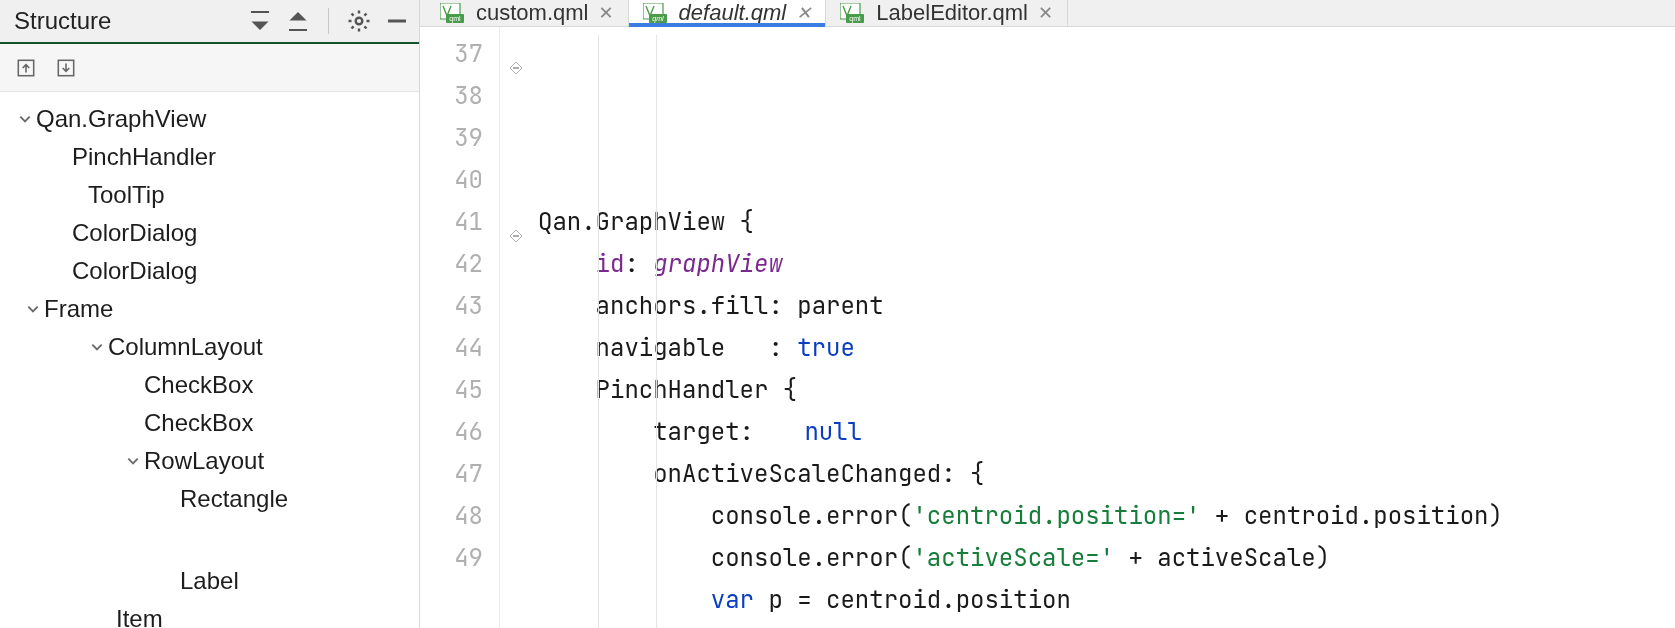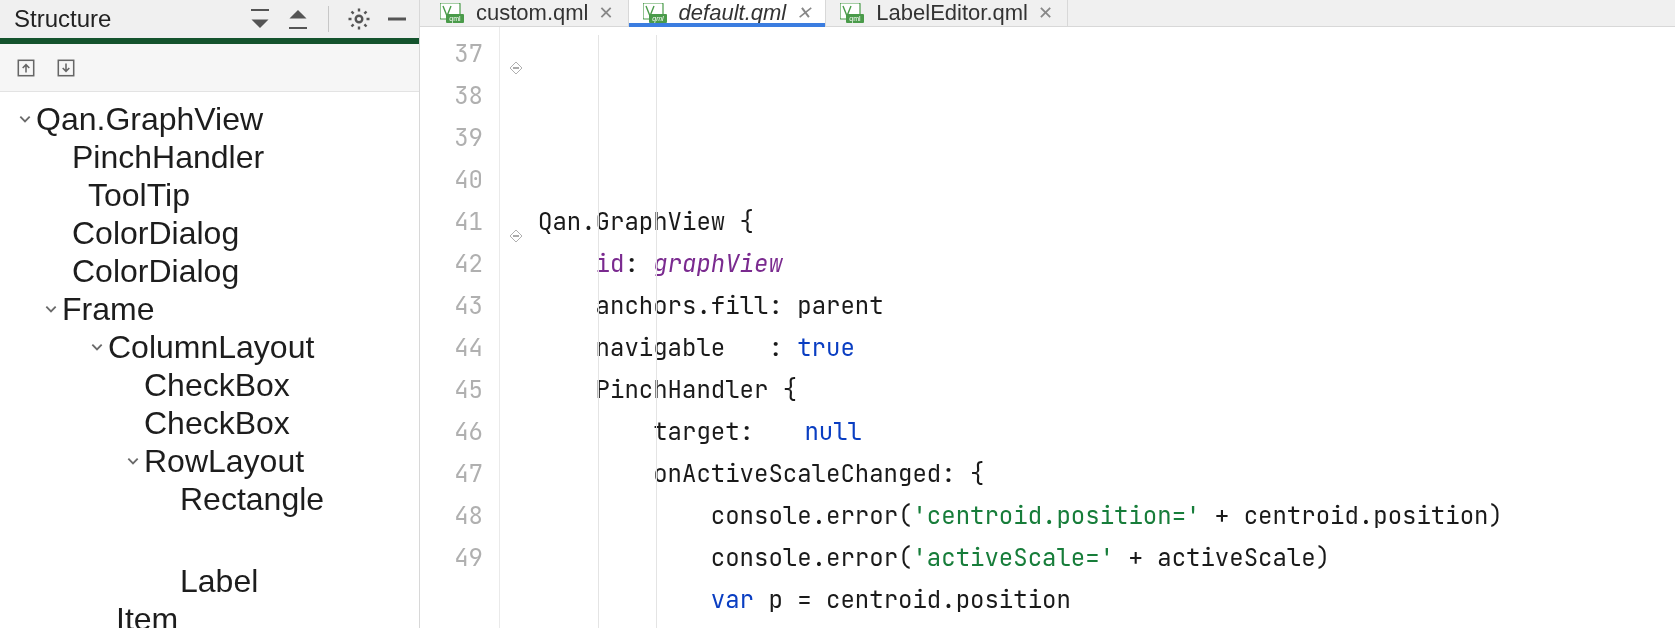--- a/index.html
+++ b/index.html
@@ -21,21 +21,21 @@
     width: 420px;
     flex: 0 0 420px;
     border-right: 1px solid #d8d8d8;
     display: flex;
     flex-direction: column;
     background: #ffffff;
   }
   .structure-header {
     height: 44px;
     background: #f0f0f0;
-    border-bottom: 6px solid #14532d;
+    border-bottom: 2px solid #14532d;
     display: flex;
     align-items: center;
     padding: 0 10px 0 14px;
   }
   .structure-title {
     flex: 1;
     font-size: 24px;
     color: #222;
   }
   .hdr-icons {
@@ -53,21 +53,21 @@
     height: 48px;
     background: #f6f6f6;
     border-bottom: 1px solid #e3e3e3;
     display: flex; align-items: center; gap: 16px;
     padding: 0 14px;
   }
   .tree {
     flex: 1;
     overflow: auto;
     padding: 8px 0;
-    font-size: 32px;
+    font-size: 24px;
   }
   .tree-row {
     display: flex; align-items: center;
     height: 38px;
     padding-left: 14px;
     white-space: nowrap;
   }
   .tree-row .chev {
     width: 22px; display: inline-flex; align-items: center; justify-content: center;
     color: #6a6a6a;
@@ -248,21 +248,21 @@
           <span class="lbl">ColorDialog</span>
         </div>
         <div class="tree-row" style="padding-left: 50px;">
           <span class="chev hidden">
             <svg width="14" height="14" viewBox="0 0 12 12">
               <path d="M2 4l4 4 4-4" fill="none" stroke="#6a6a6a" stroke-width="1.6"></path>
             </svg>
           </span>
           <span class="lbl">ColorDialog</span>
         </div>
-        <div class="tree-row" style="padding-left: 40px;">
+        <div class="tree-row" style="padding-left: 22px;">
           <span class="chev">
             <svg width="14" height="14" viewBox="0 0 12 12">
               <path d="M2 4l4 4 4-4" fill="none" stroke="#6a6a6a" stroke-width="1.6"></path>
             </svg>
           </span>
           <span class="lbl">Frame</span>
         </div>
         <div class="tree-row" style="padding-left: 86px;">
           <span class="chev">
             <svg width="14" height="14" viewBox="0 0 12 12">

